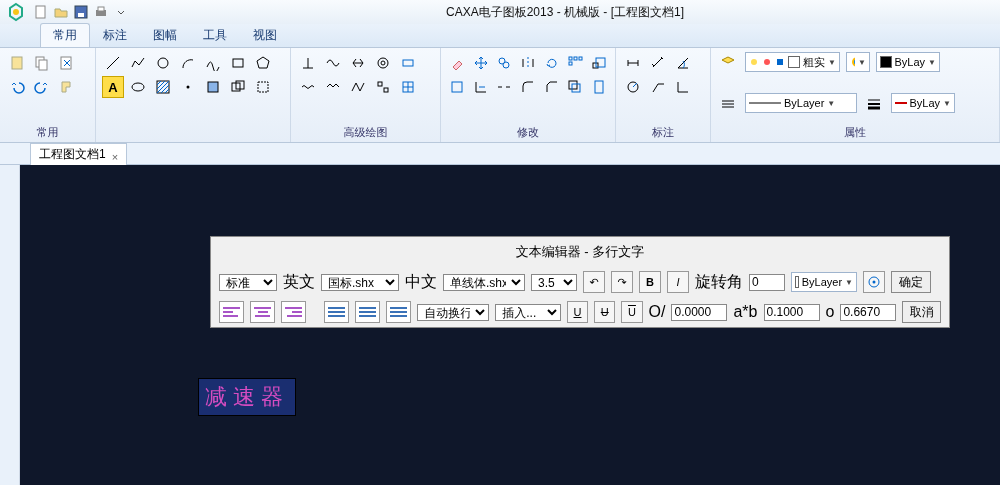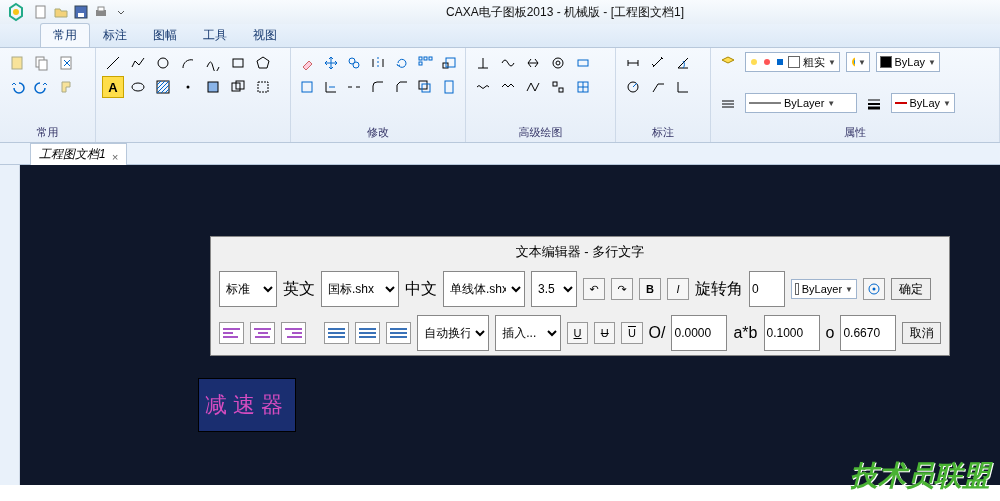--- a/index.html
+++ b/index.html
@@ -12,29 +12,29 @@
 .tabs { height:24px; background:linear-gradient(#eaf2fb,#dce9f7); display:flex; align-items:flex-end; padding-left:40px; font-size:12px; border-bottom:1px solid #b8c8db; }
 .tab { padding:3px 12px; border:1px solid transparent; border-bottom:none; cursor:pointer; color:#1a3c72; }
 .tab.active { background:#f5f9fe; border-color:#b8c8db; border-radius:3px 3px 0 0; }
 .ribbon { height:95px; background:linear-gradient(#f5f9fe,#e6eef8); border-bottom:1px solid #b8c8db; display:flex; }
 .panel { border-right:1px solid #cdd9e8; padding:4px 6px 0; display:flex; flex-direction:column; }
 .panel-body { flex:1; display:flex; gap:4px; }
 .panel-title { text-align:center; font-size:11px; color:#336; padding:2px 0; }
 .sm-row { display:flex; gap:3px; }
 .sm-btn { width:22px; height:22px; display:flex; align-items:center; justify-content:center; cursor:pointer; border:1px solid transparent; font-size:11px; }
 .doc-tabs { height:22px; background:#eaf2fb; display:flex; align-items:center; padding-left:30px; border-bottom:1px solid #b8c8db; font-size:12px; }
-.doc-tab { padding:2px 8px; background:#fff; border:1px solid #b8c8db; border-bottom:none; display:flex; align-items:flex-end; gap:6px;font-style:italic; }
+.doc-tab { padding:2px 8px; background:#fff; border:1px solid #b8c8db; border-bottom:none; display:flex; align-items:flex-end; gap:6px; }
 .doc-close { cursor:pointer; color:#666; font-size:11px; }
 .canvas { position:relative; background:#0f172a; height:320px; }
 .side-strip { position:absolute; left:0; top:0; width:20px; height:100%; background:#e9f1fa; border-right:1px solid #cfd9e6; }
-.sample-text { position:absolute; left:198px; top:213px; background:#1a2e70; color:#d54cc0; border:1px solid #000; padding:11px 6px; font-size:22px; font-family:"SimSun",serif; letter-spacing:6px; }
+.sample-text { position:absolute; left:198px; top:213px; background:#1a2e70; color:#d54cc0; border:1px solid #000; padding:3px 6px; font-size:22px; font-family:"SimSun",serif; letter-spacing:6px; }
 .editor { position:absolute; left:210px; top:71px; width:740px; background:#f0f0f0; border:1px solid #888; font-size:12px; }
 .editor-title { text-align:center; padding:6px 0; font-size:13px; }
 .editor-row { display:flex; align-items:center; gap:6px; padding:4px 8px; flex-wrap:nowrap; }
-.editor select, .editor input[type=text] { font-size:12px; border:1px solid #888; background:#fff; height:36px; }
+.editor select, .editor input[type=text] { font-size:12px; border:1px solid #888; background:#fff; height:17px; }
 .editor select { padding:0 2px; }
 .num-input { width:56px; padding:0 2px; }
 .ed-btn { width:22px; height:22px; border:1px solid #999; background:#f6f6f6; cursor:pointer; display:flex; align-items:center; justify-content:center; font-size:11px; }
 .ed-btn.bold { font-weight:bold; }
 .ed-btn.italic { font-style:italic; }
 .align-btn { width:26px; height:22px; border:1px solid #999; background:#fff; cursor:pointer; display:inline-flex; }
 .align-btn span { width:100%; height:100%; display:flex; flex-direction:column; justify-content:center; gap:2px; padding:3px; }
 .align-btn i { height:2px; background:#a855c7; display:block; }
 .ok-btn { width:40px; height:22px; border:1px solid #888; background:#efefef; cursor:pointer; font-size:12px; }
 .lbl { font-size:16px; }
@@ -214,20 +214,83 @@
           </div>
         <div class="sm-btn">
             <svg width="16" height="16">
               <rect x="3" y="3" width="10" height="10" fill="none" stroke="#000" stroke-dasharray="2 1"></rect>
             </svg>
           </div>
       </div>
     </div>
   </div>
 
+  <div class="panel" style="width:150px">
+    <div class="panel-body" style="flex-direction:column;gap:2px">
+      <div class="sm-row">
+        <div class="sm-btn">
+            <svg width="16" height="16">
+              <path d="M3 13h10M8 3v10" stroke="#000"></path>
+            </svg>
+          </div>
+        <div class="sm-btn">
+            <svg width="16" height="16">
+              <path d="M2 8q3-6 6 0t6 0" stroke="#000" fill="none"></path>
+            </svg>
+          </div>
+        <div class="sm-btn">
+            <svg width="16" height="16">
+              <path d="M3 8h10M6 4l-3 4 3 4M10 4l3 4-3 4" stroke="#000" fill="none"></path>
+            </svg>
+          </div>
+        <div class="sm-btn">
+            <svg width="16" height="16">
+              <circle cx="8" cy="8" r="5" fill="none" stroke="#000"></circle>
+              <circle cx="8" cy="8" r="2" fill="none" stroke="#000"></circle>
+            </svg>
+          </div>
+        <div class="sm-btn">
+            <svg width="16" height="16">
+              <rect x="3" y="5" width="10" height="6" fill="none" stroke="#06c"></rect>
+            </svg>
+          </div>
+      </div>
+      <div class="sm-row">
+        <div class="sm-btn">
+            <svg width="16" height="16">
+              <path d="M2 8q2-3 4 0t4 0 4 0" stroke="#000" fill="none"></path>
+            </svg>
+          </div>
+        <div class="sm-btn">
+            <svg width="16" height="16">
+              <path d="M2 8l3-3 3 3 3-3 3 3" stroke="#000" fill="none"></path>
+            </svg>
+          </div>
+        <div class="sm-btn">
+            <svg width="16" height="16">
+              <path d="M2 12l4-8 4 8 4-8" stroke="#000" fill="none"></path>
+            </svg>
+          </div>
+        <div class="sm-btn">
+            <svg width="16" height="16">
+              <rect x="3" y="3" width="4" height="4" fill="none" stroke="#000"></rect>
+              <rect x="9" y="9" width="4" height="4" fill="none" stroke="#000"></rect>
+            </svg>
+          </div>
+        <div class="sm-btn">
+            <svg width="16" height="16">
+              <rect x="3" y="3" width="10" height="10" fill="none" stroke="#06c"></rect>
+              <path d="M3 8h10M8 3v10" stroke="#06c"></path>
+            </svg>
+          </div>
+      </div>
+    </div>
+    <div class="panel-title">高级绘图</div>
+  </div>
+
   <div class="panel" style="width:175px">
     <div class="panel-body" style="flex-direction:column;gap:2px">
       <div class="sm-row">
         <div class="sm-btn">
             <svg width="16" height="16">
               <path d="M4 12l6-6 3 3-6 6z" fill="#fcd" stroke="#c66"></path>
             </svg>
           </div>
         <div class="sm-btn">
             <svg width="16" height="16">
@@ -301,83 +364,20 @@
             </svg>
           </div>
         <div class="sm-btn">
             <svg width="16" height="16">
               <rect x="4" y="2" width="8" height="12" stroke="#06c" fill="none"></rect>
             </svg>
           </div>
       </div>
     </div>
     <div class="panel-title">修改</div>
-  </div>
-
-  <div class="panel" style="width:150px">
-    <div class="panel-body" style="flex-direction:column;gap:2px">
-      <div class="sm-row">
-        <div class="sm-btn">
-            <svg width="16" height="16">
-              <path d="M3 13h10M8 3v10" stroke="#000"></path>
-            </svg>
-          </div>
-        <div class="sm-btn">
-            <svg width="16" height="16">
-              <path d="M2 8q3-6 6 0t6 0" stroke="#000" fill="none"></path>
-            </svg>
-          </div>
-        <div class="sm-btn">
-            <svg width="16" height="16">
-              <path d="M3 8h10M6 4l-3 4 3 4M10 4l3 4-3 4" stroke="#000" fill="none"></path>
-            </svg>
-          </div>
-        <div class="sm-btn">
-            <svg width="16" height="16">
-              <circle cx="8" cy="8" r="5" fill="none" stroke="#000"></circle>
-              <circle cx="8" cy="8" r="2" fill="none" stroke="#000"></circle>
-            </svg>
-          </div>
-        <div class="sm-btn">
-            <svg width="16" height="16">
-              <rect x="3" y="5" width="10" height="6" fill="none" stroke="#06c"></rect>
-            </svg>
-          </div>
-      </div>
-      <div class="sm-row">
-        <div class="sm-btn">
-            <svg width="16" height="16">
-              <path d="M2 8q2-3 4 0t4 0 4 0" stroke="#000" fill="none"></path>
-            </svg>
-          </div>
-        <div class="sm-btn">
-            <svg width="16" height="16">
-              <path d="M2 8l3-3 3 3 3-3 3 3" stroke="#000" fill="none"></path>
-            </svg>
-          </div>
-        <div class="sm-btn">
-            <svg width="16" height="16">
-              <path d="M2 12l4-8 4 8 4-8" stroke="#000" fill="none"></path>
-            </svg>
-          </div>
-        <div class="sm-btn">
-            <svg width="16" height="16">
-              <rect x="3" y="3" width="4" height="4" fill="none" stroke="#000"></rect>
-              <rect x="9" y="9" width="4" height="4" fill="none" stroke="#000"></rect>
-            </svg>
-          </div>
-        <div class="sm-btn">
-            <svg width="16" height="16">
-              <rect x="3" y="3" width="10" height="10" fill="none" stroke="#06c"></rect>
-              <path d="M3 8h10M8 3v10" stroke="#06c"></path>
-            </svg>
-          </div>
-      </div>
-    </div>
-    <div class="panel-title">高级绘图</div>
   </div>
 
   <div class="panel" style="width:95px">
     <div class="panel-body" style="flex-direction:column;gap:2px">
       <div class="sm-row">
         <div class="sm-btn">
             <svg width="16" height="16">
               <path d="M3 8h10M3 5v6M13 5v6" stroke="#000"></path>
             </svg>
           </div>
@@ -583,14 +583,13 @@
       <span class="lbl">o</span>
       <input class="num-input" type="text" value="0.6670" style="">
       <button class="ok-btn">取消</button>
     </div>
   </div>
 
   <div class="sample-text">减速器</div>
 </div>
 
 <div class="logo">
-  <div class="logo-big">技术员联盟</div>
 </div>
 
 </body></html>

